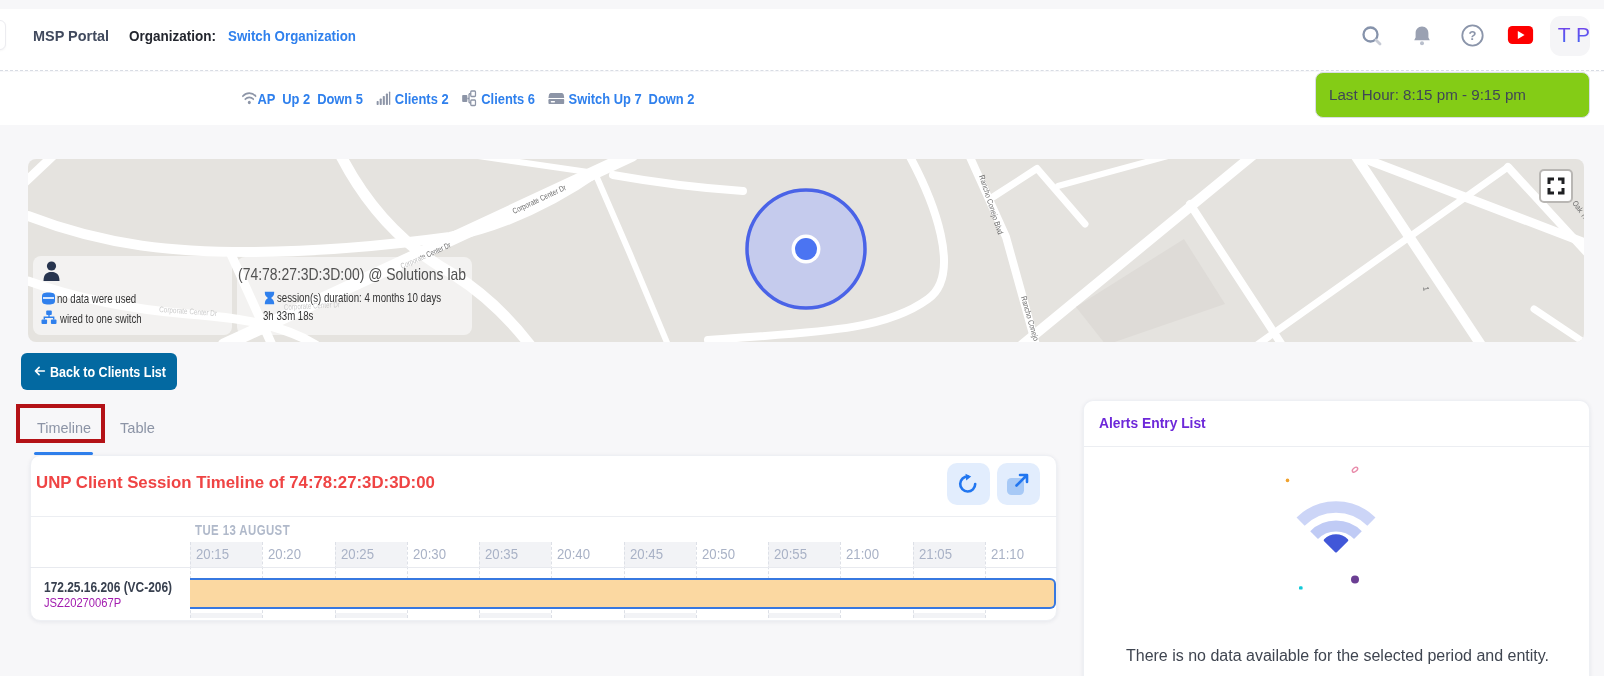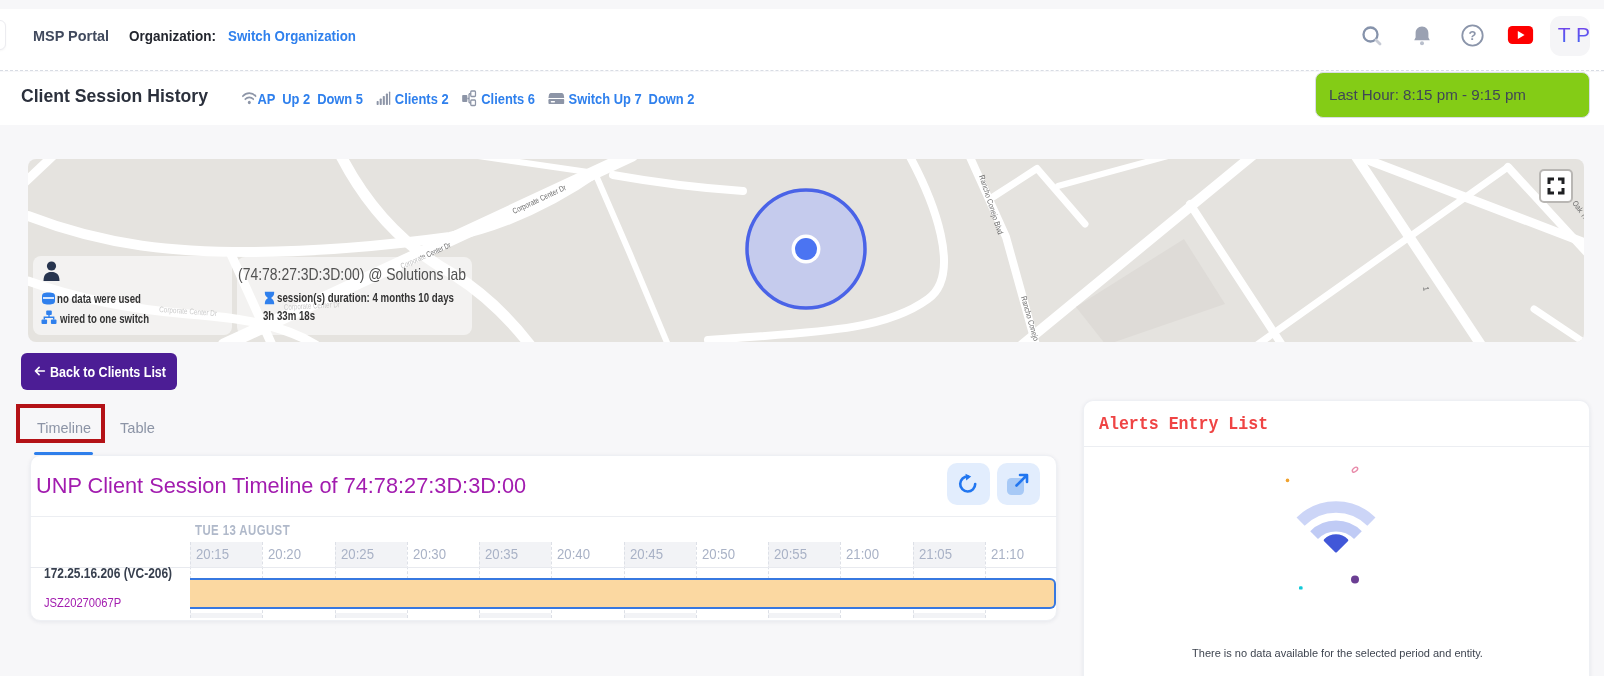--- a/index.html
+++ b/index.html
@@ -23,51 +23,51 @@
 #timebox span { position:absolute; left:13px; top:13px; font-size:15.5px; color:#3f4656; }
 
 
 #map { position:absolute; left:28px; top:150px; width:1556px; height:183px; background:#e5e3df; border-radius:8px; overflow:hidden; }
 #fsbtn { position:absolute; left:1539px; top:160px; width:34px; height:34px; background:#fff; border:2px solid #b9b7b4; border-radius:5px; }
 .ovl { position:absolute; background:rgba(255,255,255,0.55); border-radius:8px; }
 #ovl1 { left:33px; top:247px; width:199px; height:79px; }
 #ovl2 { left:237px; top:248px; width:235px; height:78px; }
 .mac-big { position:absolute; left:64px; top:251px; font-size:22px; color:#3c3c3c; }
 .mac-sub { position:absolute; left:238px; top:256px; font-size:17px; color:#515151; white-space:nowrap; }
-.map-b { position:absolute; font-size:13px; font-weight:bold; color:#333; white-space:nowrap; }
-
-
-#backbtn { position:absolute; left:21px; top:344px; width:156px; height:37px; background:#4c1d95; border-radius:6px; color:#fff; font-size:14.5px; font-weight:bold; }
+.map-b { position:absolute; font-size:13px; font-weight:normal; color:#333; white-space:nowrap; }
+
+
+#backbtn { position:absolute; left:21px; top:344px; width:156px; height:37px; background:#0369a1; border-radius:6px; color:#fff; font-size:14.5px; font-weight:bold; }
 #viewcfg { position:absolute; left:1404px; top:347px; width:179px; height:36px; background:#dcebfd; border-radius:8px; color:#2f80ed; font-size:15px; font-weight:bold; text-align:center; line-height:36px; }
 
 
 .tab { position:absolute; font-size:15px; color:#8c94a6; }
 #redbox { position:absolute; left:16px; top:395px; width:89px; height:39px; border:4px solid #b41217; }
 #tabline { position:absolute; left:34px; top:443px; width:59px; height:3px; background:#2f80ed; border-radius:2px; }
 
 
 #tlcard { position:absolute; left:30px; top:446px; width:1027px; height:166px; background:#fff; border:1px solid #eef0f4; border-radius:10px; box-shadow:0 1px 4px rgba(23,43,77,0.08); }
 .sqbtn { position:absolute; top:454px; width:43px; height:42px; background:#e2edfd; border-radius:10px; }
 #chart { position:absolute; left:30px; top:507px; width:1027px; height:101px; border-top:1px solid #eceef2; }
 .chart-date { position:absolute; left:165px; top:5px; font-size:14px; font-weight:bold; color:#b0b9ca; letter-spacing:0.5px; }
 .tick { position:absolute; top:28px; font-size:15.5px; color:#a9b2c6; transform:scaleX(0.85); transform-origin:left center; }
 .band { position:absolute; top:25px; width:72px; height:25px; background:#f2f3f6; }
 .band2 { position:absolute; top:96px; width:72px; height:5px; background:#f2f3f6; }
 .vline { position:absolute; top:25px; width:1px; height:76px; border-left:1px dashed #dde0e7; }
 #rowdiv { position:absolute; left:0; top:50px; width:1027px; height:1px; background:#e8eaef; }
-.rowlabel1 { position:absolute; left:14px; top:48px; font-size:14.5px; font-weight:bold; color:#38404f; }
+.rowlabel1 { position:absolute; left:14px; top:62px; font-size:14.5px; font-weight:bold; color:#38404f; }
 .rowlabel2 { position:absolute; left:14px; top:78px; font-size:13.5px; color:#a21caf; }
 #bar { position:absolute; left:160px; top:60.5px; width:866px; height:31px; background:#fbd8a1; border:2px solid #3778e0; border-left:none; border-radius:0 6px 6px 0; }
 
 
 #alerts { position:absolute; left:1083px; top:391px; width:507px; height:285px; background:#fff; border:1px solid #eef0f4; border-bottom:none; border-radius:10px 10px 0 0; box-shadow:0 1px 4px rgba(23,43,77,0.08); }
-#alerts h2 { position:absolute; left:15px; top:13px; font-size:18px; font-weight:bold; color:#ef4444;font-family:Liberation Mono, monospace; }
+#alerts h2 { position:absolute; left:15px; top:13px; font-size:15px; font-weight:bold; color:#6d28d9; }
 #alerts .div { position:absolute; left:0; top:45px; width:507px; height:1px; background:#eceef2; }
 .nodata1 { position:absolute; left:0; top:215px; width:507px; text-align:center; font-size:16px; font-weight:bold; color:#333a46; }
-.nodata2 { position:absolute; left:0; top:246px; width:507px; text-align:center; font-size:11px; color:#3f4550; }
+.nodata2 { position:absolute; left:0; top:246px; width:507px; text-align:center; font-size:16px; color:#3f4550; }
 #t-msp { transform: scaleX(0.963); }
 #t-org { transform: scaleX(0.931); }
 #t-orglink { transform: scaleX(0.918); }
 #t-csh { transform: scaleX(0.927); }
 #t-time { transform: scaleX(0.977); }
 #t-macbig { transform: scaleX(0.882); }
 #t-macsub { transform: scaleX(0.82); }
 #t-nodata { transform: scaleX(0.74); }
 #t-wired { transform: scaleX(0.738); }
 #t-sess { transform: scaleX(0.747); }
@@ -104,21 +104,20 @@
     <circle cx="11.5" cy="11.5" r="10.2" fill="none" stroke="#8b95aa" stroke-width="1.8"></circle>
     <text x="11.5" y="16.3" font-size="13" font-weight="bold" fill="#8b95aa" text-anchor="middle" font-family="Liberation Sans">?</text>
   </svg>
   <svg class="abs" style="left:1507px; top:17px;" width="27" height="18" viewBox="0 0 28 20">
     <rect x="0" y="0" width="28" height="20" rx="5" fill="#fe0000"></rect>
     <path d="M11 5.5 L18.5 10 L11 14.5 Z" fill="#fff"></path>
   </svg>
   <div class="abs" style="left:1550px; top:7px; width:40px; height:40px; background:#f5f5f7; border-radius:11px;"></div>
   <div class="abs" style="left:1550px; top:14px; width:40px; text-align:right; font-size:21px; color:#5a52d6; background:linear-gradient(180deg,#7b3ce8,#3f6cf6); -webkit-background-clip:text; -webkit-text-fill-color:transparent;">T P</div>
 
-  <div class="page-title"><span class="tx" id="t-csh">Client Session History</span></div>
   <div class="statusline" id="statusline">
     <svg width="17" height="14" viewBox="0 0 17 14" style="margin-right:1px;">
       <path d="M1 5.2 C5.2 1.2 11.8 1.2 16 5.2" fill="none" stroke="#8d95a7" stroke-width="1.8" stroke-linecap="round"></path>
       <path d="M3.8 8.2 C6.5 5.7 10.5 5.7 13.2 8.2" fill="none" stroke="#8d95a7" stroke-width="1.8" stroke-linecap="round"></path>
       <circle cx="8.5" cy="11.5" r="1.7" fill="#8d95a7"></circle>
     </svg>
       <span>AP</span>
       <span class="gap"></span>
       <span>Up 2</span>
       <span class="gap"></span>
@@ -231,21 +230,21 @@
   </svg>
       <span class="tx" style="position:absolute; left:29px; top:11px;" id="t-back">Back to Clients List</span>
     </div>
 
   <div class="tab" style="left:37px; top:410px;"><span class="tx" id="t-tab1">Timeline</span></div>
   <div class="tab" style="left:120px; top:410px;"><span class="tx" id="t-tab2">Table</span></div>
   <div id="redbox"></div>
   <div id="tabline"></div>
 
   <div id="tlcard"></div>
-  <h2 style="position:absolute; left:36px; top:464px; font-size:22px; font-weight:normal; color:#a21caf;"><span class="tx" id="t-unp">UNP Client Session Timeline of 74:78:27:3D:3D:00</span></h2>
+  <h2 style="position:absolute; left:36px; top:464px; font-size:17px; font-weight:bold; color:#ef4444;"><span class="tx" id="t-unp">UNP Client Session Timeline of 74:78:27:3D:3D:00</span></h2>
   <div class="sqbtn" id="btn-refresh" style="left:947px;">
       <svg style="position:absolute; left:10px; top:10px;" width="22" height="22" viewBox="0 0 22 22">
     <path d="M 18.2 11 A 7.5 7.5 0 1 1 11 3.5" fill="none" stroke="#2176f0" stroke-width="2.6" stroke-linecap="round"></path>
     <path d="M 8.5 0.8 L 14.2 3.6 L 9.2 7.4 Z" fill="#2176f0"></path>
   </svg>
     </div>
   <div class="sqbtn" id="btn-ext" style="left:997px;">
       <svg style="position:absolute; left:9px; top:9px;" width="24" height="24" viewBox="0 0 24 24">
     <rect x="1" y="6" width="17" height="17" rx="4.5" fill="#a7c9f6"></rect>
     <path d="M10.5 13.5 L20 4 M14 3 L21 3 L21 10" fill="none" stroke="#2176f0" stroke-width="2.6" stroke-linecap="round" stroke-linejoin="round"></path>

